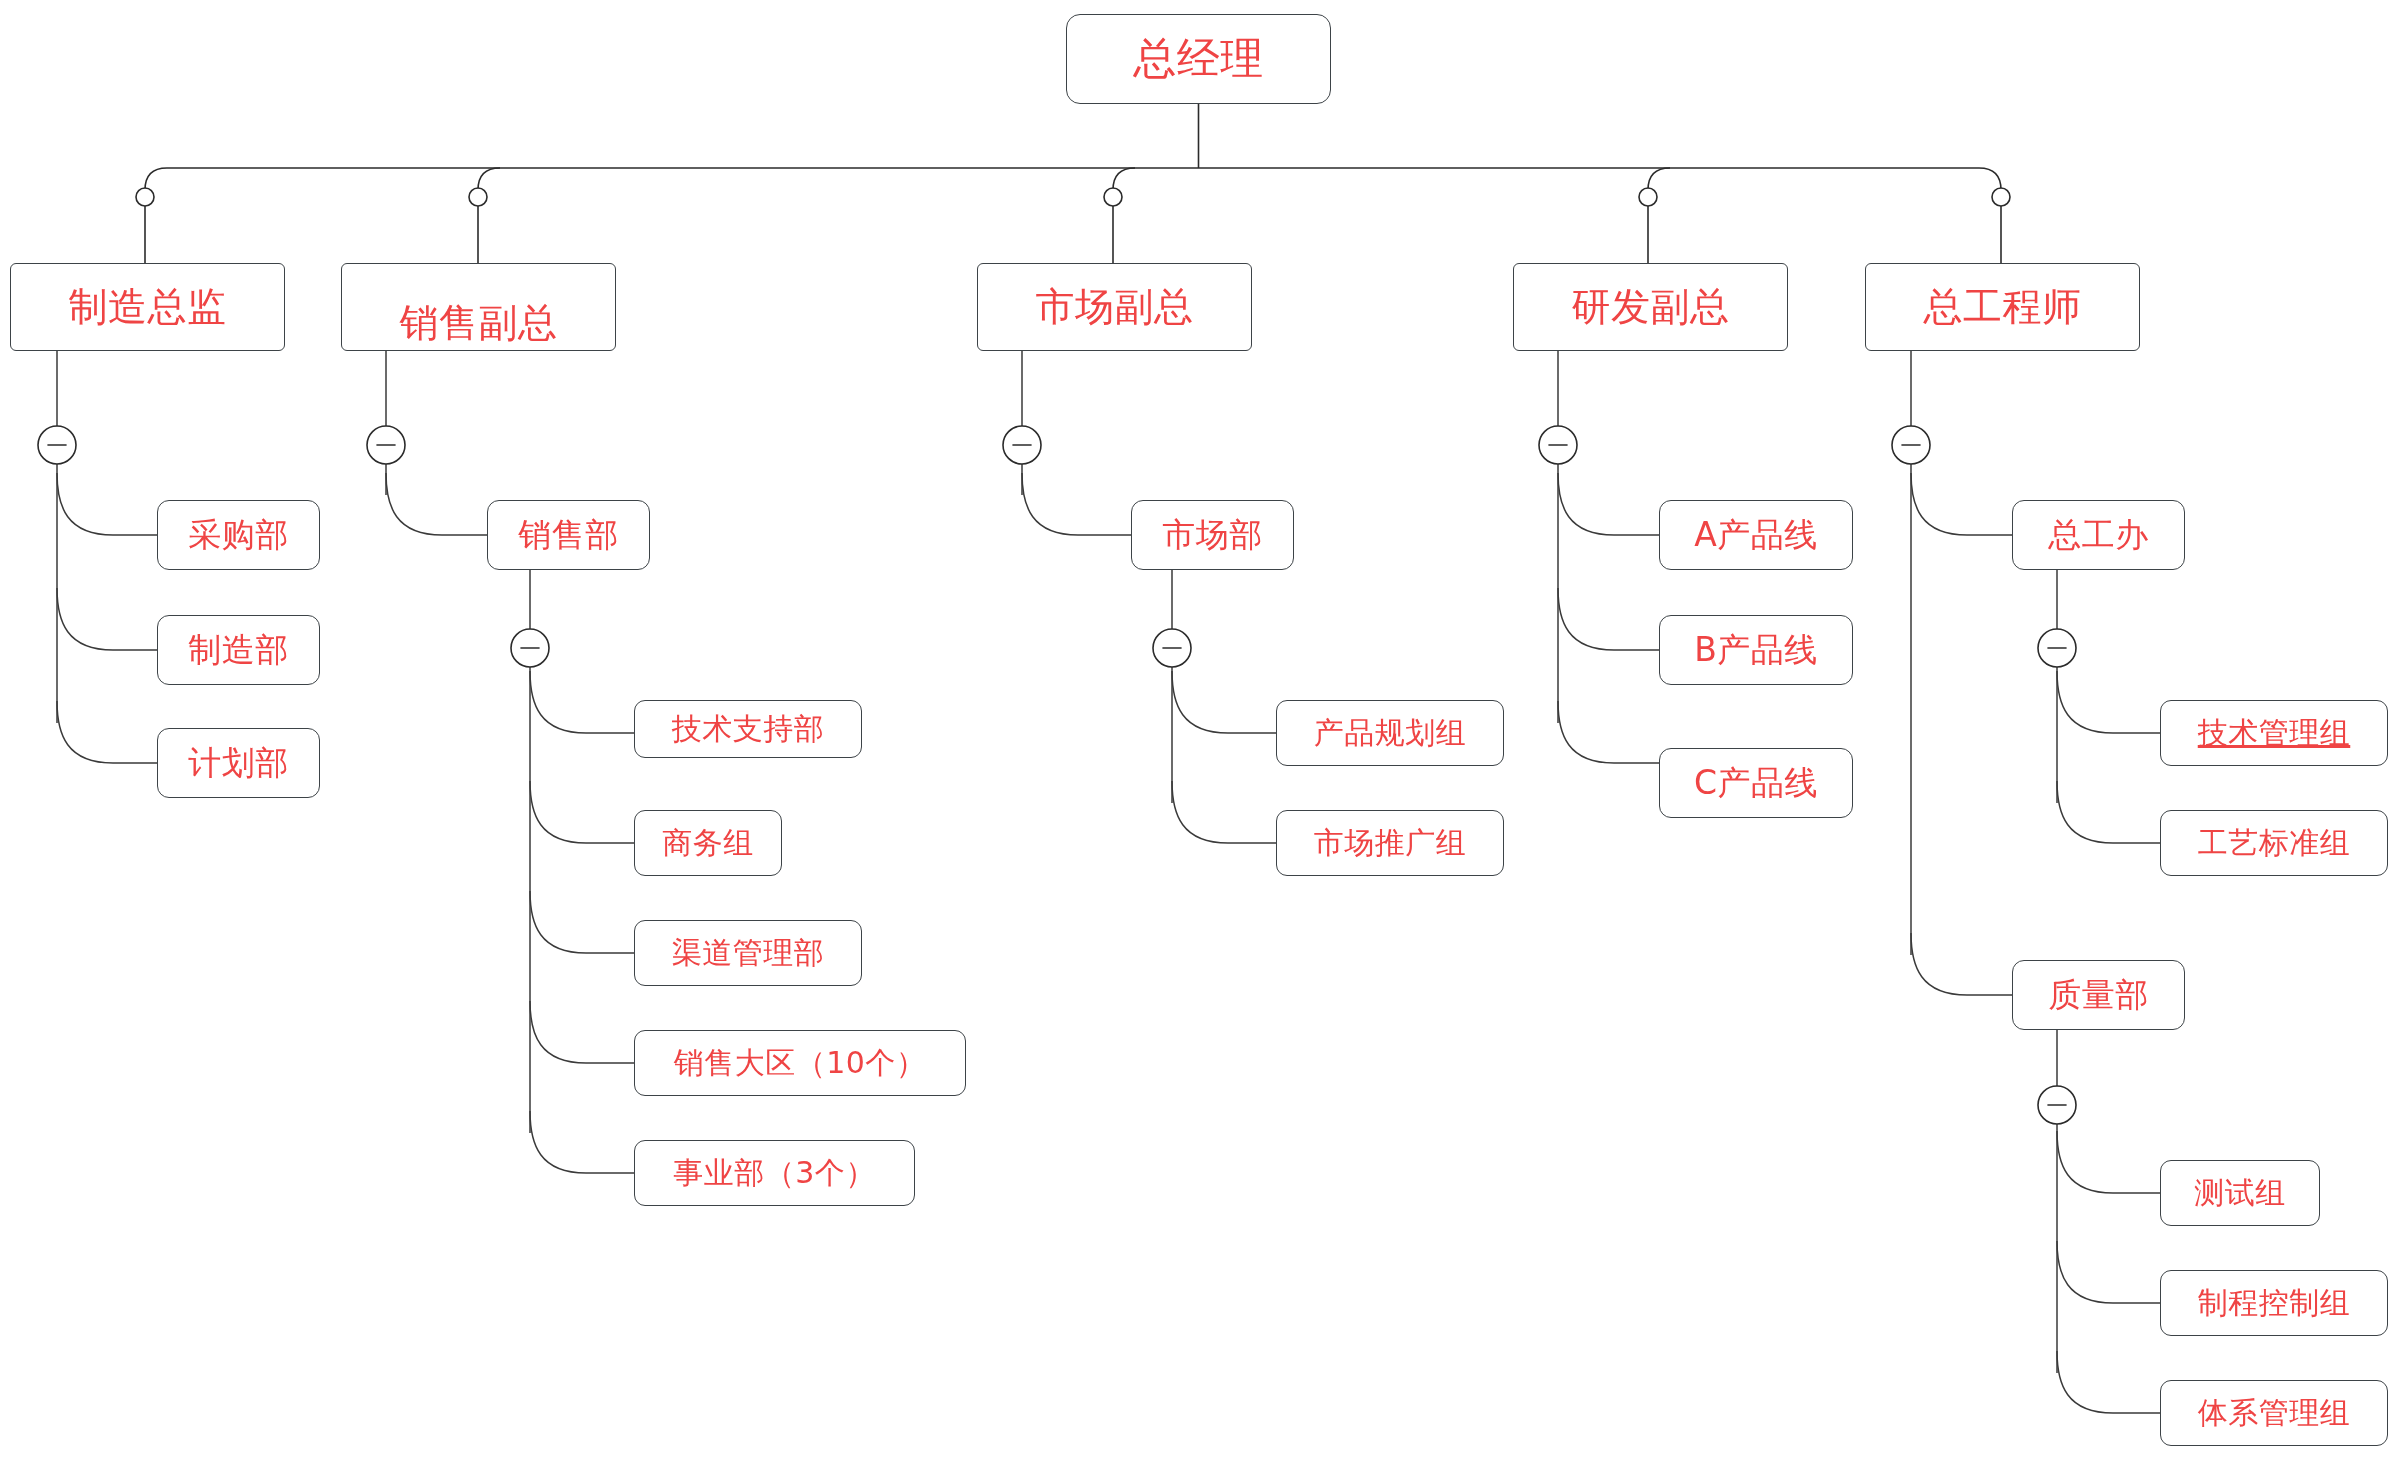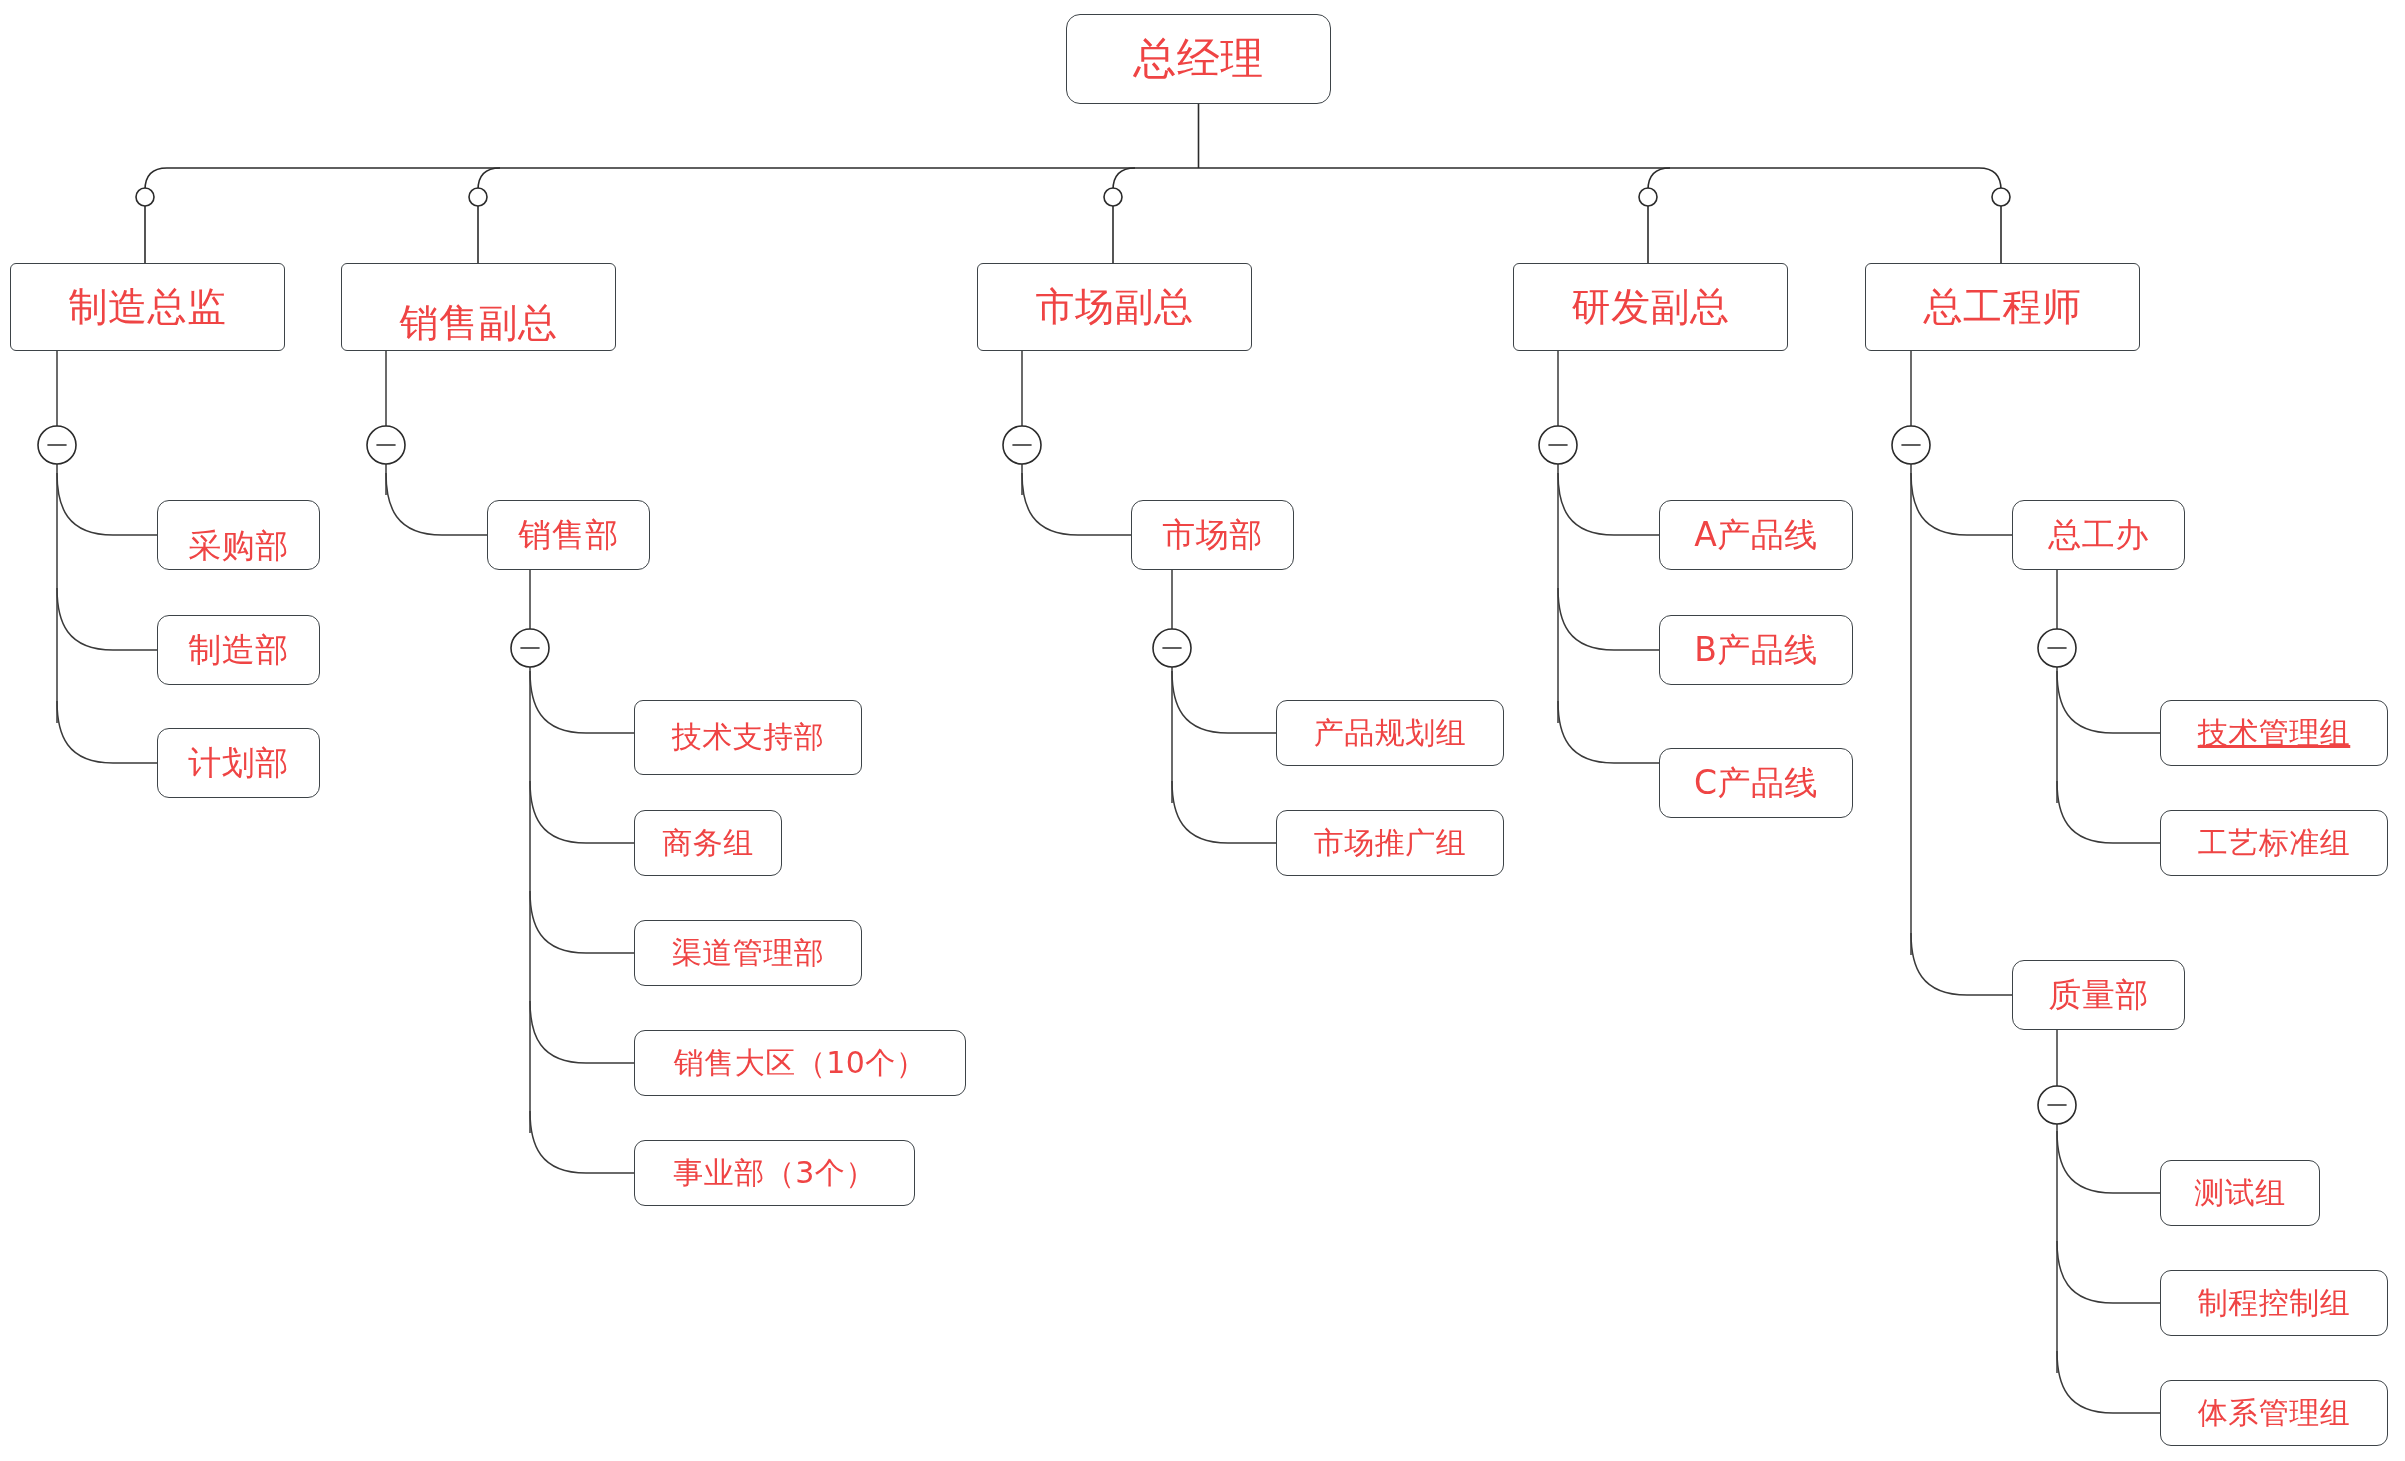--- a/index.html
+++ b/index.html
@@ -252,21 +252,21 @@
       </div>
       <div class="node-box node-l1" style="left: 977px; top: 263px; width: 275px; height: 88px;">
         <span>市场副总</span>
       </div>
       <div class="node-box node-l1" style="left: 1513px; top: 263px; width: 275px; height: 88px;">
         <span>研发副总</span>
       </div>
       <div class="node-box node-l1" style="left: 1865px; top: 263px; width: 275px; height: 88px;">
         <span>总工程师</span>
       </div>
-      <div class="node-box node-l2" style="left: 157px; top: 500px; width: 163px; height: 70px; align-items: flex-end;">
+      <div class="node-box node-l2" style="left: 157px; top: 500px; width: 163px; height: 70px;">
         <span>采购部</span>
       </div>
       <div class="node-box node-l2" style="left: 157px; top: 615px; width: 163px; height: 70px;">
         <span>制造部</span>
       </div>
       <div class="node-box node-l2" style="left: 157px; top: 728px; width: 163px; height: 70px;">
         <span>计划部</span>
       </div>
       <div class="node-box node-l2" style="left: 487px; top: 500px; width: 163px; height: 70px;">
         <span>销售部</span>
@@ -282,21 +282,21 @@
       </div>
       <div class="node-box node-l2" style="left: 1659px; top: 748px; width: 194px; height: 70px;">
         <span>C产品线</span>
       </div>
       <div class="node-box node-l2" style="left: 2012px; top: 500px; width: 173px; height: 70px;">
         <span>总工办</span>
       </div>
       <div class="node-box node-l2" style="left: 2012px; top: 960px; width: 173px; height: 70px;">
         <span>质量部</span>
       </div>
-      <div class="node-box node-l3" style="left: 634px; top: 700px; width: 228px; height: 75px; border-radius: 9px;">
+      <div class="node-box node-l3" style="left: 634px; top: 700px; width: 228px; height: 58px;">
         <span>技术支持部</span>
       </div>
       <div class="node-box node-l3" style="left: 634px; top: 810px; width: 148px; height: 66px;">
         <span>商务组</span>
       </div>
       <div class="node-box node-l3" style="left: 634px; top: 920px; width: 228px; height: 66px;">
         <span>渠道管理部</span>
       </div>
       <div class="node-box node-l3" style="left: 634px; top: 1030px; width: 332px; height: 66px;">
         <span>销售大区（10个）</span>

